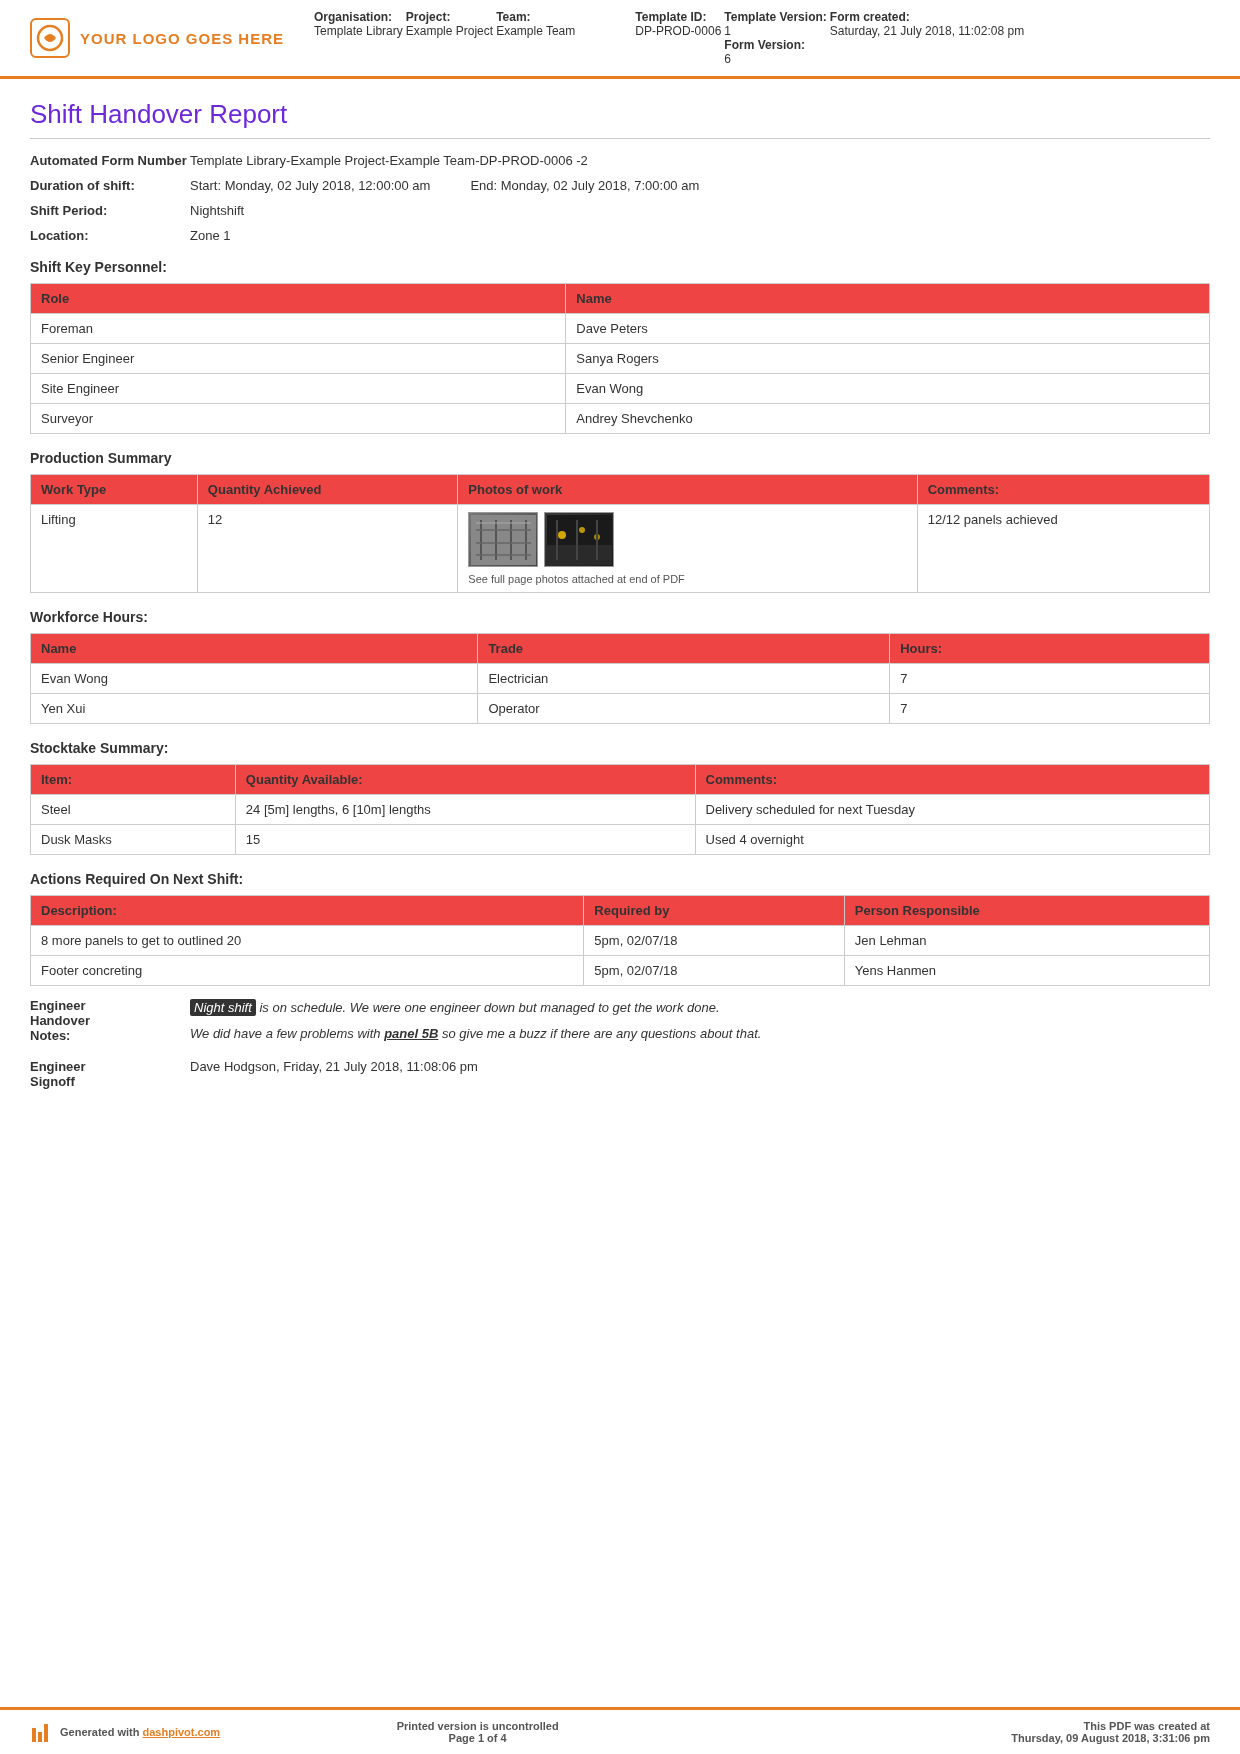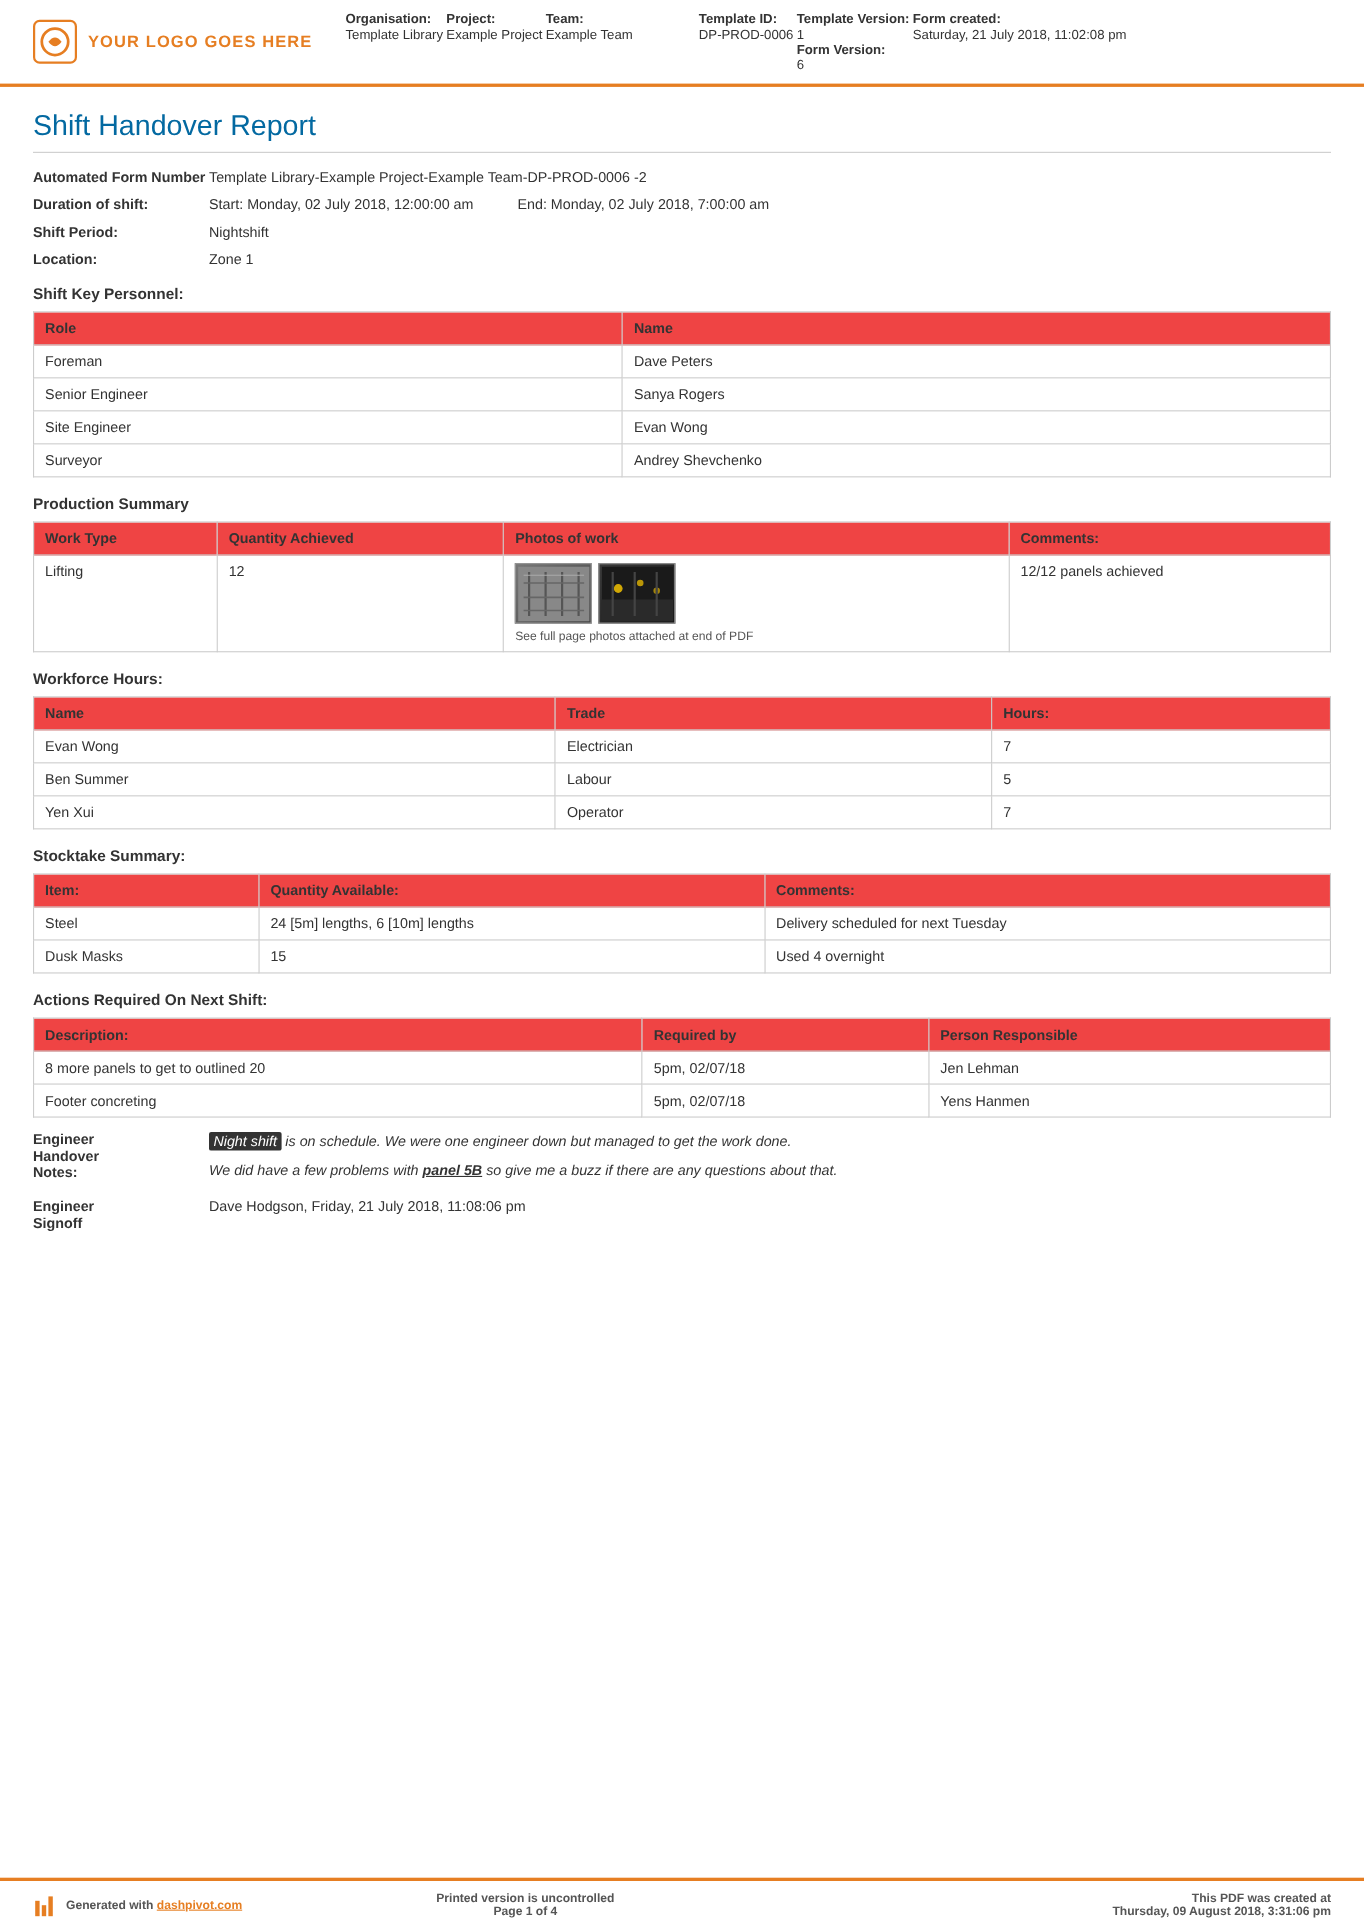--- a/index.html
+++ b/index.html
@@ -70,21 +70,21 @@
     .header-meta-col strong { font-weight: bold; }
 
     
     .content {
       padding: 20px 30px;
       flex: 1;
     }
     .report-title {
       font-size: 26px;
       font-weight: normal;
-      color: #0369a1;
+      color: #6d28d9;
       margin-bottom: 14px;
       border-bottom: 1px solid #ccc;
       padding-bottom: 8px;
     }
     .field-row {
       display: flex;
       margin-bottom: 10px;
       align-items: flex-start;
     }
     .field-label {
@@ -369,25 +369,20 @@
           <th>Hours:</th>
         </tr>
       </thead>
       <tbody id="workforce-tbody">
           <tr>
             <td>Evan Wong</td>
             <td>Electrician</td>
             <td>7</td>
           </tr>
           <tr>
-            <td>Ben Summer</td>
-            <td>Labour</td>
-            <td>5</td>
-          </tr>
-          <tr>
             <td>Yen Xui</td>
             <td>Operator</td>
             <td>7</td>
           </tr>
         </tbody>
     </table>
 
     <div class="section-title">Stocktake Summary:</div>
     <table>
       <thead>

